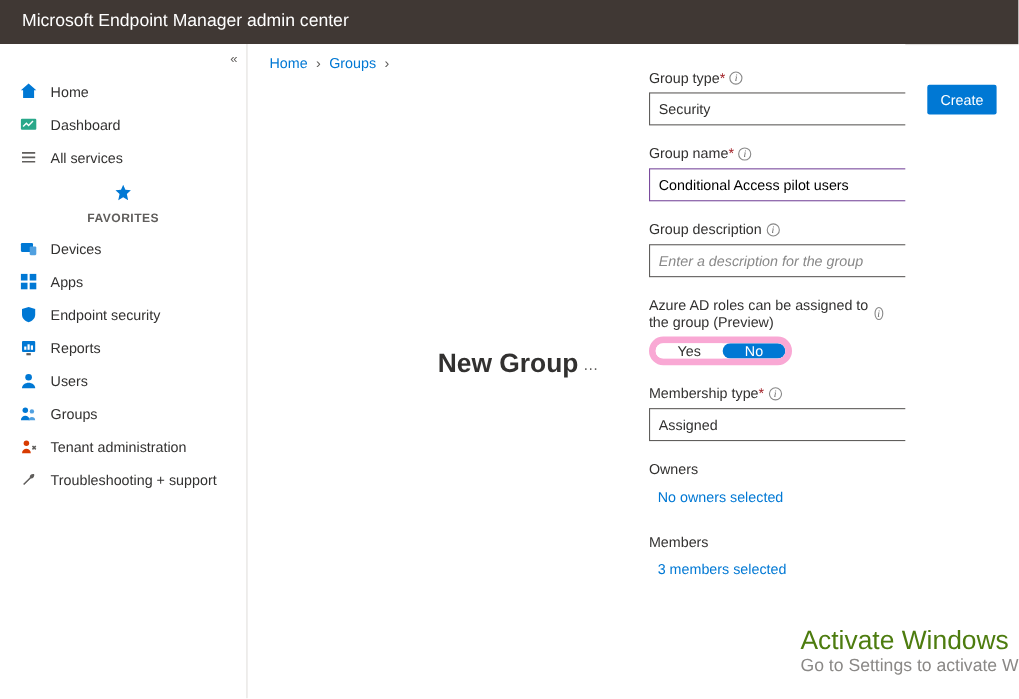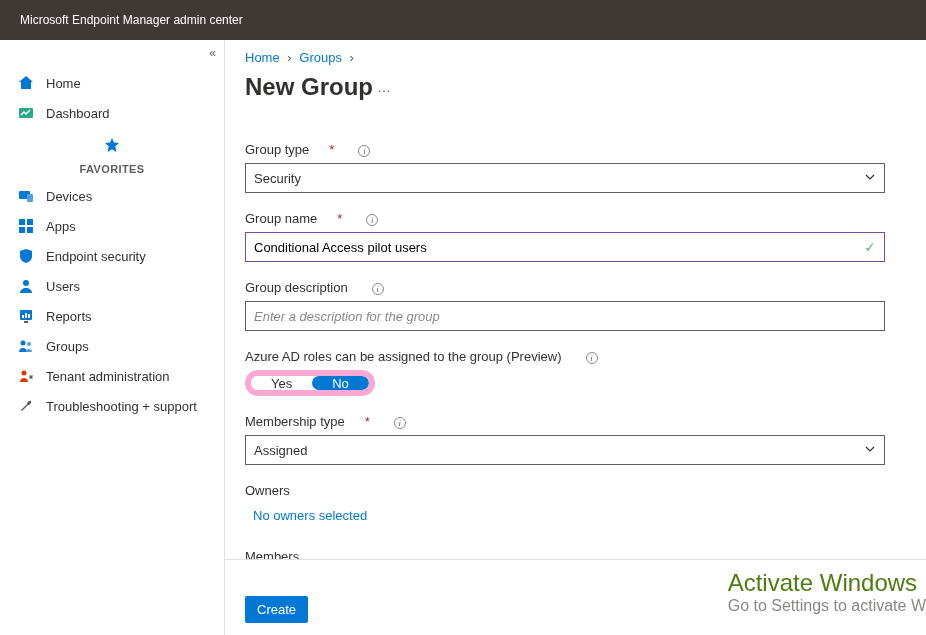--- a/index.html
+++ b/index.html
@@ -14,21 +14,21 @@
     position: relative;
   }
   
   .topbar {
     background: #403834;
     color: #fff;
     height: 40px;
     display: flex;
     align-items: center;
     padding: 0 20px;
-    font-size: 12px;
+    font-size: 16px;
     font-weight: 400;
   }
   
   .layout { display: flex; height: calc(100% - 40px); }
   
   .sidebar {
     width: 225px;
     border-right: 1px solid #e1dfdd;
     padding-top: 28px;
     position: relative;
@@ -56,21 +56,21 @@
     color: #605e5c;
     font-size: 11px;
     font-weight: 600;
     letter-spacing: 0.4px;
     display: flex;
     align-items: center;
     gap: 10px;
     flex-direction: column;
   }
   
-  .main { flex: 1; position: relative; display:flex; flex-direction:column; overflow:hidden;}
+  .main { flex: 1; position: relative; display:flex; flex-direction:row; overflow:hidden;}
   .breadcrumb {
     padding: 10px 20px 4px 20px;
     font-size: 13px;
     color: #605e5c;
   }
   .breadcrumb a { color: #0078d4; text-decoration: none; cursor: pointer; }
   .breadcrumb .sep { color: #605e5c; margin: 0 4px; }
   .page-title-row {
     display: flex; align-items: center; 
     padding: 4px 20px 18px 20px;
@@ -81,22 +81,22 @@
     flex:1;
     overflow-y: scroll;
     padding: 22px 20px 40px 20px;
     border-top: 1px solid #fff;
   }
   .form-label {
     font-size: 13px;
     color: #323130;
     margin-bottom: 6px;
     display: flex;
-    align-items: flex-end;
-    gap: 20px;
+    align-items: center;
+    gap: 0;
   }
   .req { color: #a4262c; }
   .info-icon {
     width: 12px; height: 12px; border: 1px solid #888; border-radius: 50%;
     display: inline-flex; align-items: center; justify-content: center;
     font-size: 9px; color: #666; font-style: italic; font-family: serif;
     margin-left: 4px;
     cursor:pointer;
   }
   .form-control {
@@ -195,20 +195,28 @@
     </div>
     <div class="nav-item">
       <span class="nav-icon">
         <svg viewBox="0 0 16 16">
             <rect fill="#2aa88a" x="1" y="3" width="14" height="10" rx="1"></rect>
             <path stroke="#fff" stroke-width="1.3" fill="none" d="M3 10l3-3 2 2 4-4"></path>
           </svg>
       </span>
       <span>Dashboard</span>
     </div>
+    <div class="nav-item">
+      <span class="nav-icon">
+        <svg viewBox="0 0 16 16">
+            <path stroke="#605e5c" stroke-width="1.5" d="M2 4h12M2 8h12M2 12h12"></path>
+          </svg>
+      </span>
+      <span>All services</span>
+    </div>
 
     <div class="nav-section">
       <span class="nav-icon" style="color:#0078d4;">
         <svg viewBox="0 0 16 16">
             <path fill="#0078d4" d="M8 1l2 4.5 5 .5-3.7 3.3L12.5 15 8 12.3 3.5 15l1.2-5.7L1 6l5-.5z"></path>
           </svg>
       </span>
       <span>FAVORITES</span>
     </div>
 
@@ -232,41 +240,41 @@
       </span>
       <span>Apps</span>
     </div>
     <div class="nav-item">
       <span class="nav-icon">
         <svg viewBox="0 0 16 16">
             <path fill="#0078d4" d="M8 1l6 2v5c0 4-3 6-6 7-3-1-6-3-6-7V3z"></path>
           </svg>
       </span>
       <span>Endpoint security</span>
-    </div>
-    <div class="nav-item">
-      <span class="nav-icon">
-        <svg viewBox="0 0 16 16">
-            <circle fill="#0078d4" cx="8" cy="5" r="3"></circle>
-            <path fill="#0078d4" d="M2 15c0-3 3-5 6-5s6 2 6 5z"></path>
-          </svg>
-      </span>
-      <span>Users</span>
     </div>
     <div class="nav-item">
       <span class="nav-icon">
         <svg viewBox="0 0 16 16">
             <rect fill="#0078d4" x="2" y="2" width="12" height="10" rx="1"></rect>
             <rect fill="#fff" x="4" y="7" width="2" height="3"></rect>
             <rect fill="#fff" x="7" y="5" width="2" height="5"></rect>
             <rect fill="#fff" x="10" y="6" width="2" height="4"></rect>
             <rect fill="#605e5c" x="6" y="13" width="4" height="2"></rect>
           </svg>
       </span>
       <span>Reports</span>
+    </div>
+    <div class="nav-item">
+      <span class="nav-icon">
+        <svg viewBox="0 0 16 16">
+            <circle fill="#0078d4" cx="8" cy="5" r="3"></circle>
+            <path fill="#0078d4" d="M2 15c0-3 3-5 6-5s6 2 6 5z"></path>
+          </svg>
+      </span>
+      <span>Users</span>
     </div>
     <div class="nav-item">
       <span class="nav-icon">
         <svg viewBox="0 0 16 16">
             <circle fill="#0078d4" cx="5" cy="5" r="2.5"></circle>
             <circle fill="#50a0e0" cx="11" cy="6" r="2"></circle>
             <path fill="#0078d4" d="M1 14c0-2.5 2-4 4-4s4 1.5 4 4z"></path>
             <path fill="#50a0e0" d="M8 14c0-2 1.5-3 3-3s3 1 3 3z"></path>
           </svg>
       </span>

